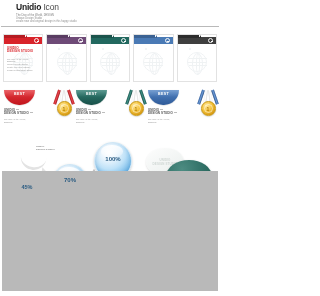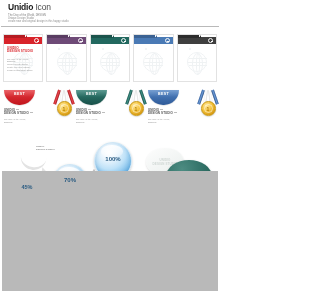--- a/index.html
+++ b/index.html
@@ -5,21 +5,21 @@
   * { box-sizing: border-box; margin:0; padding:0; }
   html,body { width:220px; height:296px; overflow:hidden; }
   body {
     font-family: "Liberation Sans", sans-serif;
     background:#ffffff;
     color:#333;
     position:relative;
   }
 
   
-  .header { padding:3px 4px 0 8px; }
+  .header { padding:3px 4px 0 16px; }
   .brand { font-size:8.5px; line-height:9px; letter-spacing:-0.2px; }
   .brand .b1 { font-weight:bold; color:#1b1b1b; }
   .brand .b2 { font-weight:normal; color:#4a4a4a; }
   .sub { margin-top:1.5px; }
   .sub div {
     font-size:2.6px; line-height:3.1px; color:#8d8d8d;
     white-space:nowrap; letter-spacing:0.05px;
   }
   .sub div.s1 { color:#7a7a7a; }
 

